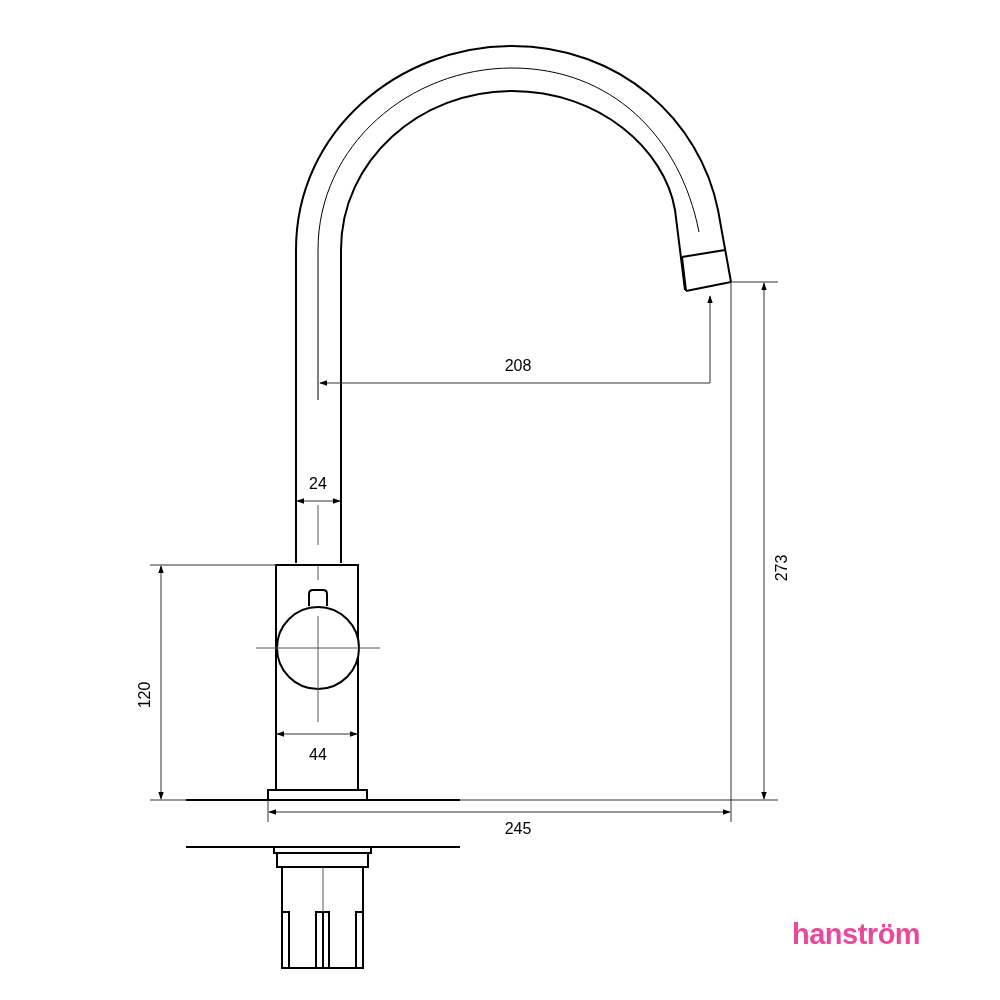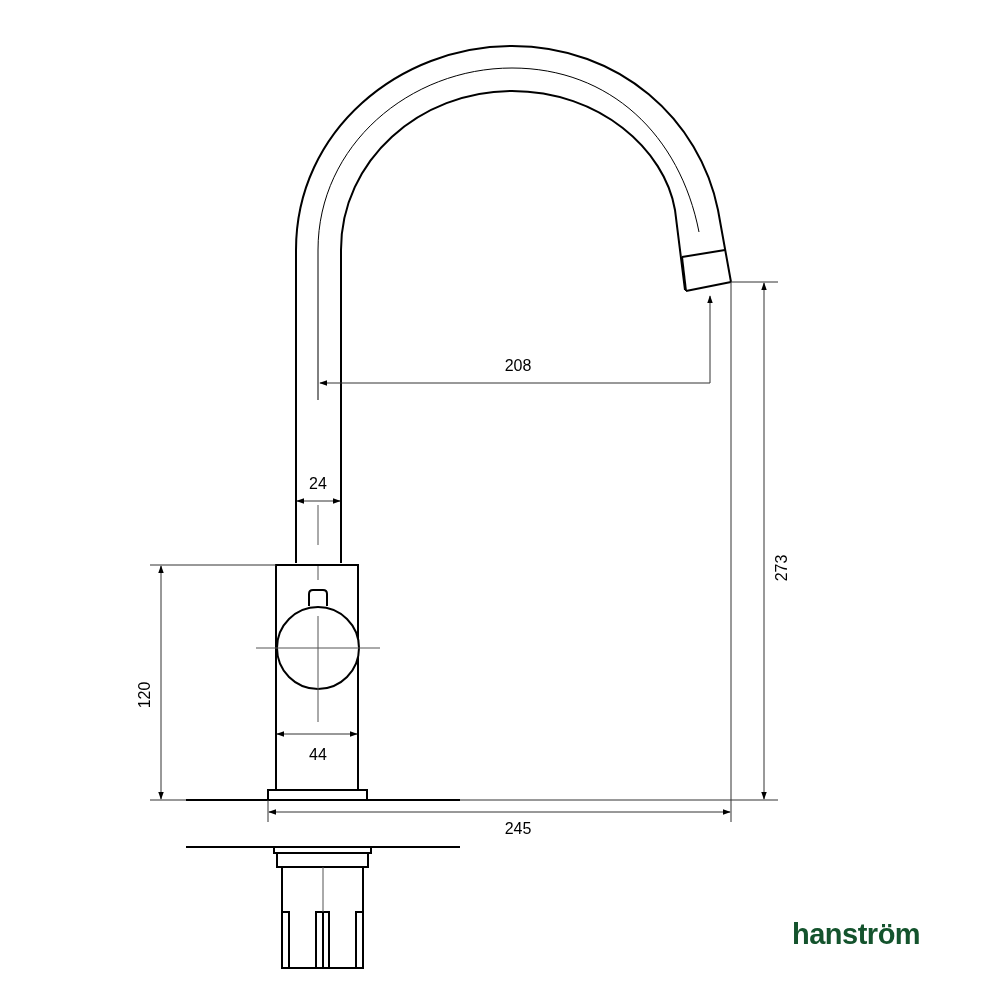--- a/index.html
+++ b/index.html
@@ -1,19 +1,19 @@
 <!DOCTYPE html>
 <html><head>
   <meta charset="utf-8">
   <style>
     html, body { margin:0; padding:0; background:#ffffff; }
     body { width:1000px; height:1000px; position:relative; overflow:hidden; font-family:"Liberation Sans", sans-serif; }
     #drawing { position:absolute; left:0; top:0; width:1000px; height:1000px; }
     .dim-text { font-family:"Liberation Sans", sans-serif; font-size:16px; fill:#000; }
-    .brand { position:absolute; left:792px; top:918px; font-family:"Liberation Sans", sans-serif; font-weight:bold; font-size:29px; letter-spacing:-0.5px; color:#14532d; }
+    .brand { position:absolute; left:792px; top:918px; font-family:"Liberation Sans", sans-serif; font-weight:bold; font-size:29px; letter-spacing:-0.5px; color:#ec4899; }
   </style>
 </head>
 <body>
 
 <svg id="drawing" viewBox="0 0 1000 1000" xmlns="http://www.w3.org/2000/svg">
   <defs>
     <marker id="arr" viewBox="0 0 10 10" refX="9" refY="5" markerWidth="8" markerHeight="8" orient="auto-start-reverse">
       <path d="M0,1.5 L10,5 L0,8.5 z" fill="#000"></path>
     </marker>
   </defs>

